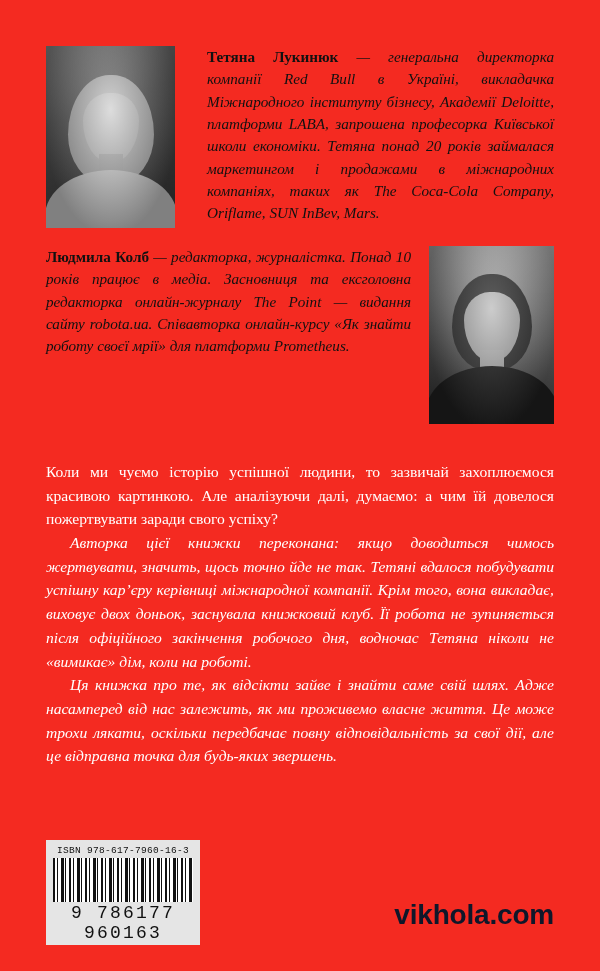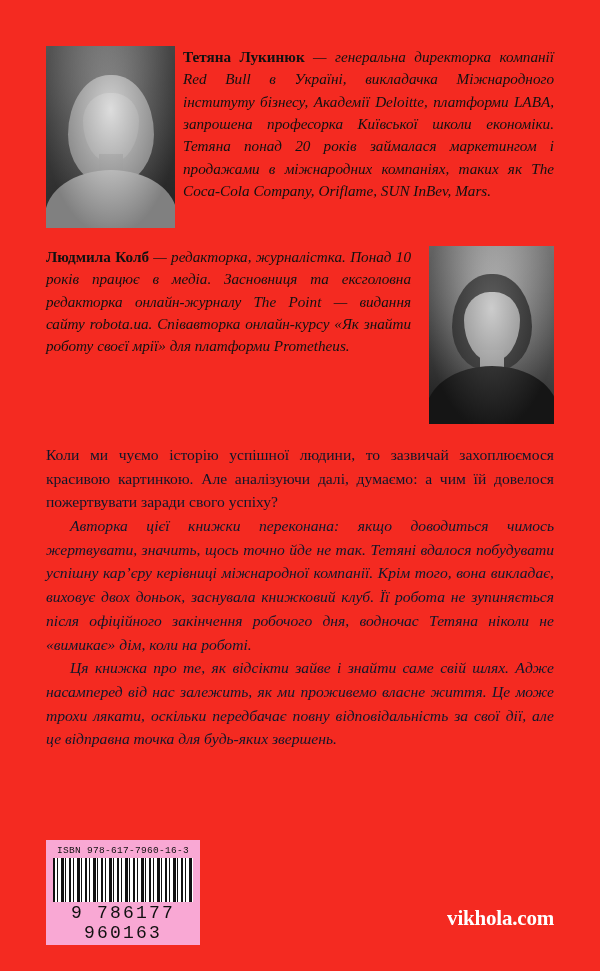--- a/index.html
+++ b/index.html
@@ -105,50 +105,50 @@
   }
 
   .bio {
     flex: 1;
     font-size: 15.2px;
     line-height: 1.47;
     text-align: justify;
     color: #111;
     font-style: italic;
   }
-  .bio.right-text { padding-left: 8px; }
+  .bio.right-text { padding-left: 32px; }
   .bio.left-text { padding-right: 18px; }
   .bio .nm {
     font-style: normal;
     font-weight: bold;
   }
 
   
   .body-copy {
-    margin-top: 19px;
+    margin-top: 36px;
     font-size: 15.6px;
     line-height: 1.52;
-    color: #0f172a;
+    color: #ffffff;
     text-align: justify;
   }
   .body-copy p { margin: 0; }
   .body-copy p + p { text-indent: 24px; font-style: italic; }
 
   
   .footer {
     position: absolute;
     left: 46px;
     right: 46px;
     bottom: 26px;
     display: flex;
     align-items: flex-end;
     justify-content: space-between;
   }
   .barcode-wrap {
-    background: #f9a8d4;
+    background: #e5e5e5;
     padding: 5px 7px 2px 7px;
     width: 154px;
     box-sizing: border-box;
   }
   .isbn-top {
     font-family: "Liberation Mono", monospace;
     font-size: 9.5px;
     letter-spacing: 0.3px;
     color: #111;
     text-align: center;
@@ -166,24 +166,24 @@
   }
   .isbn-bottom {
     font-family: "Liberation Mono", monospace;
     font-size: 18px;
     letter-spacing: 2.2px;
     color: #111;
     text-align: center;
     margin-top: 1px;
   }
   .site {
-    font-family: Liberation Serif, serif;
+    font-family: Liberation Sans, sans-serif;
     font-weight: bold;
-    font-size: 21px;
-    color: #ffffff;
+    font-size: 28px;
+    color: #0f172a;
     letter-spacing: -0.2px;
     padding-bottom: 14px;
   }
 </style>
 </head>
 <body>
 
 <div class="page">
 
   <div class="author-block first">

